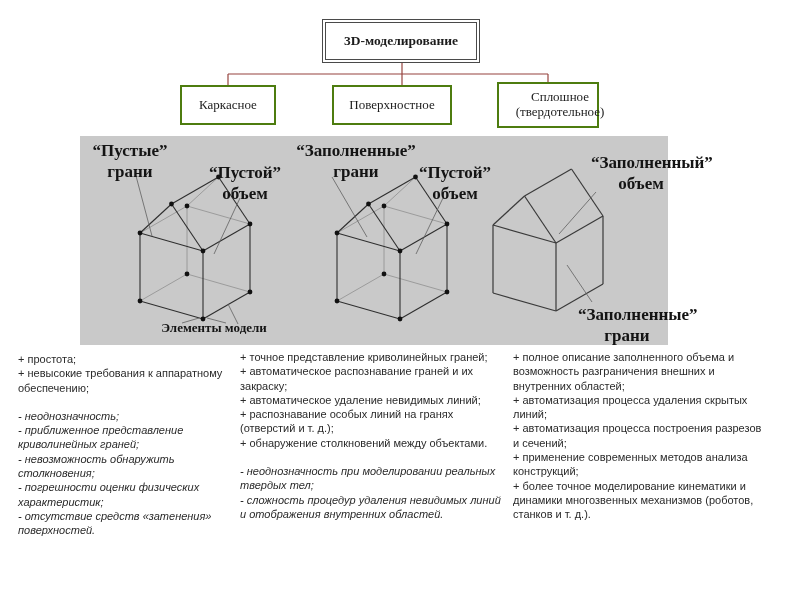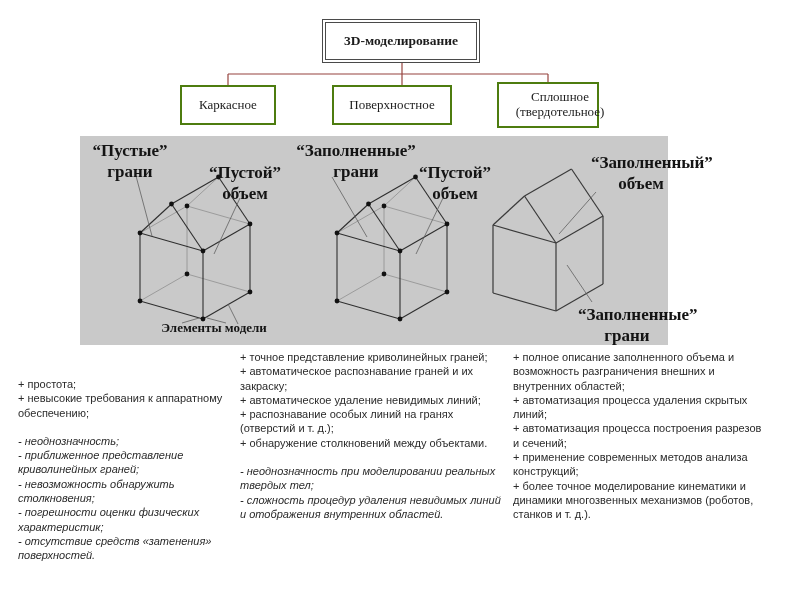--- a/index.html
+++ b/index.html
@@ -144,21 +144,21 @@
 
     <div class="fig-label" style="left:8px;top:4px;width:84px;">“Пустые” грани</div>
     <div class="fig-label" style="left:127px;top:26px;width:76px;">“Пустой” объем</div>
     <div class="fig-label" style="left:214px;top:4px;width:124px;">“Заполненные” грани</div>
     <div class="fig-label" style="left:336px;top:26px;width:78px;">“Пустой” объем</div>
     <div class="fig-label" style="left:468px;top:16px;width:100px;margin-left:43px;">“Заполненный” объем</div>
     <div class="fig-label" style="left:498px;top:168px;width:98px;">“Заполненные” грани</div>
     <div class="fig-label single" style="left:64px;top:184px;width:140px;">Элементы модели</div>
   </div>
 
-  <div class="col" style="left:18px;top:352px;width:218px;margin-top:25px;">
+  <div class="col" style="left:18px;top:352px;width:218px;">
     <div class="pros">
         <div class="prop-line">+ простота;</div>
         <div class="prop-line">+ невысокие требования к аппаратному обеспечению;</div>
       </div>
     <div class="cons">
         <div class="prop-line">- неоднозначность;</div>
         <div class="prop-line">- приближенное представление криволинейных граней;</div>
         <div class="prop-line">- невозможность обнаружить столкновения;</div>
         <div class="prop-line">- погрешности оценки физических характеристик;</div>
         <div class="prop-line">- отсутствие средств «затенения» поверхностей.</div>

